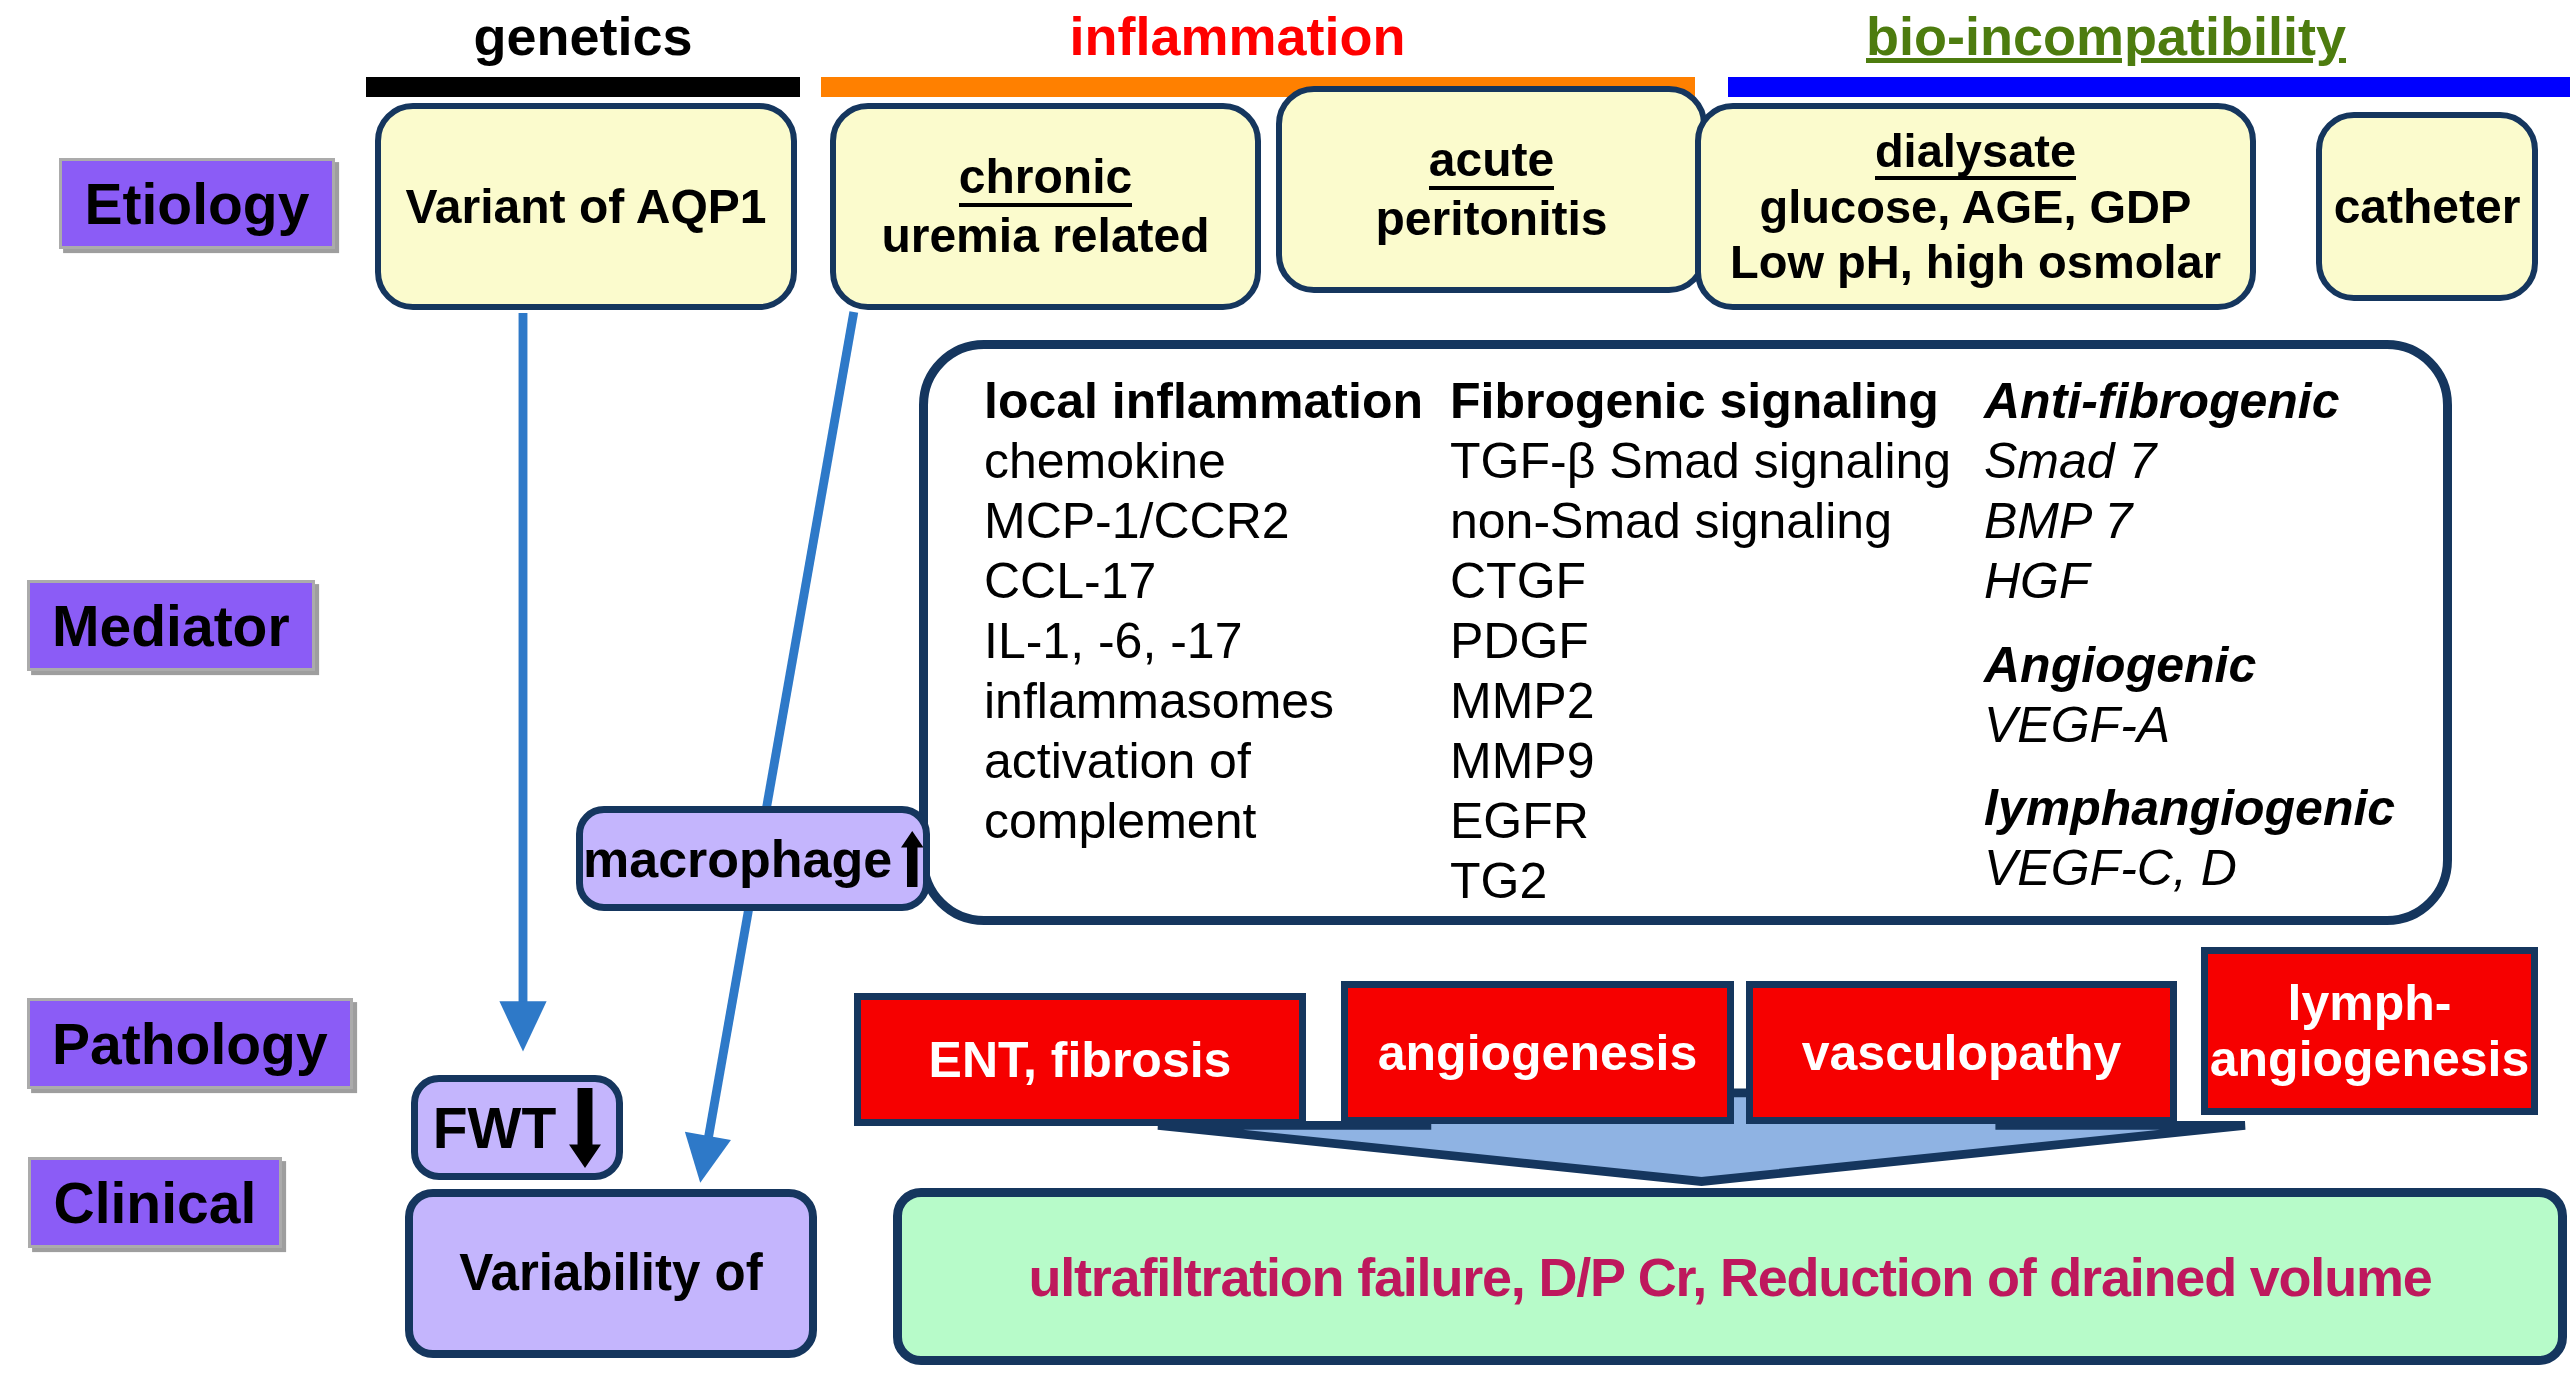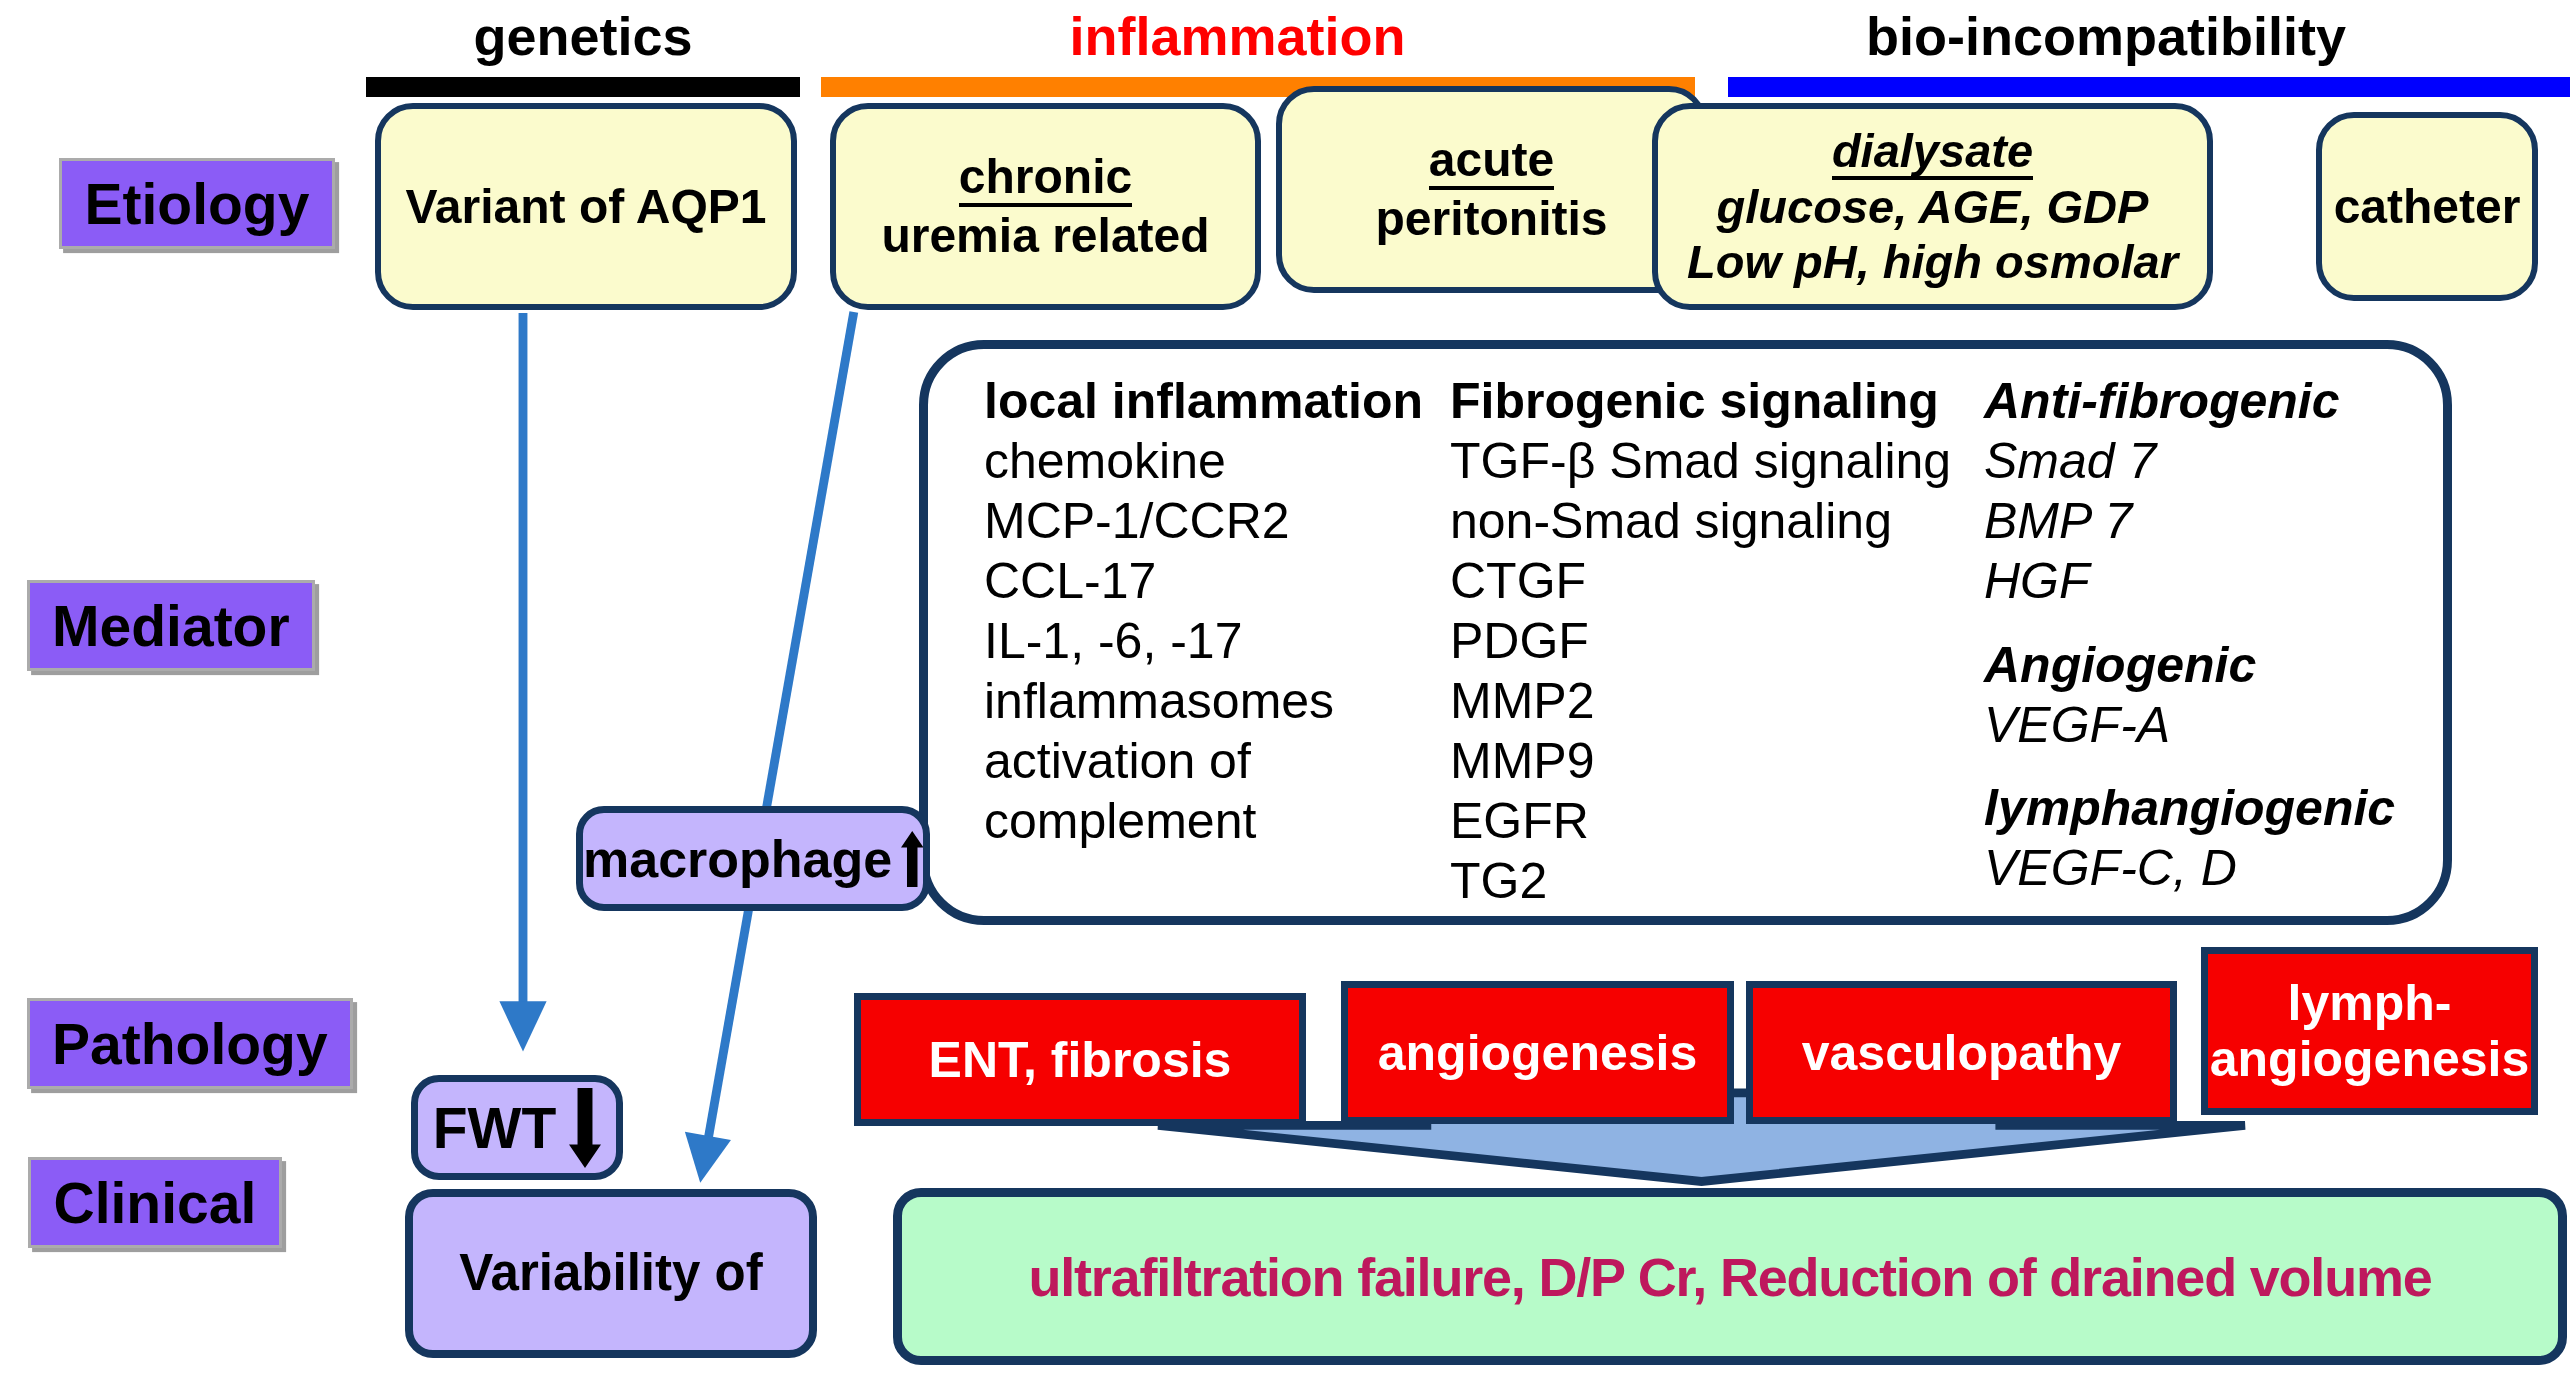--- a/index.html
+++ b/index.html
@@ -2,21 +2,21 @@
 <html style="font-size:9.5px"><head>
 <meta charset="utf-8">
 <style>
   html,body{margin:0;padding:0;background:#ffffff;}
   #canvas{position:relative;width:2576px;height:1377px;background:#ffffff;
           font-family:"Liberation Sans",sans-serif;overflow:hidden;color:#000;}
 
   .hdr{position:absolute;top:4.7px;font-size:54px;font-weight:bold;text-align:center;white-space:nowrap;}
   .hdr-genetics{color:#000000;}
   .hdr-inflammation{color:#FF0000;}
-  .hdr-bio{color:#000000;}
+  .hdr-bio{color:#4d7c0f;text-decoration:underline;}
   .bar{position:absolute;top:77px;height:20px;}
 
   .lbl{position:absolute;background:#8b5cf6;border:3px solid #ABABAB;box-shadow:4.1px 4.1px 0 #9E9E9E;
        font-size:57px;font-weight:bold;padding:9.5px 22.5px;white-space:nowrap;z-index:4;}
 
   .ebox{position:absolute;background:#FBFBCD;border:6.5px solid #15365E;border-radius:38px;
         display:flex;flex-direction:column;align-items:center;justify-content:center;
         font-weight:bold;font-size:48px;line-height:1.2;text-align:center;
         box-sizing:border-box;z-index:2;}
   .ebox .ul{display:inline-block;border-bottom:4.7px solid #000;padding-bottom:1.2px;line-height:1.05;}
@@ -78,21 +78,21 @@
   <div class="ebox" style="left:830px;top:103px;width:431px;height:207px;">
     <div><span class="ul">chronic</span></div>
     <div>uremia related</div>
   </div>
 
   <div class="ebox" style="left:1276px;top:86px;width:431px;height:207px;">
     <div><span class="ul">acute</span></div>
     <div>peritonitis</div>
   </div>
 
-  <div class="ebox" style="left:1652px;top:103px;width:561px;height:207px;font-size:47px;line-height:1.16;font-style:italic;">
+  <div class="ebox" style="left:1695px;top:103px;width:561px;height:207px;font-size:47px;line-height:1.16;">
     <div><span class="ul">dialysate</span></div>
     <div>glucose, AGE, GDP</div>
     <div>Low pH, high osmolar</div>
   </div>
 
   <div class="ebox" style="left:2316px;top:112px;width:222px;height:189px;">
     <div>catheter</div>
   </div>
 
   <div class="bigbox"></div>

